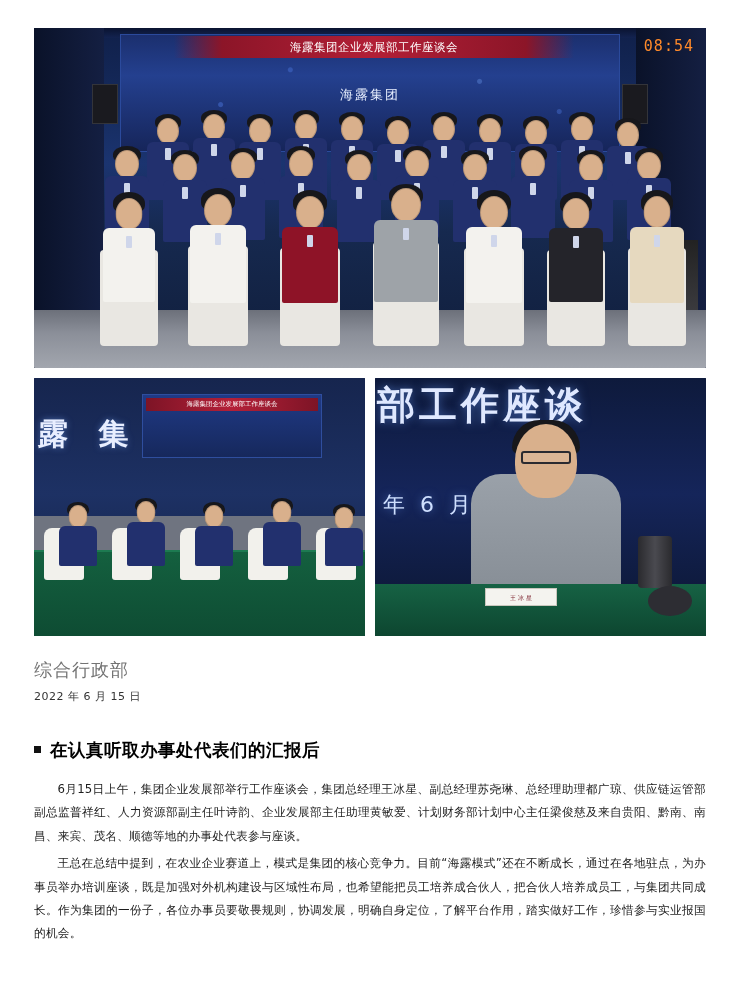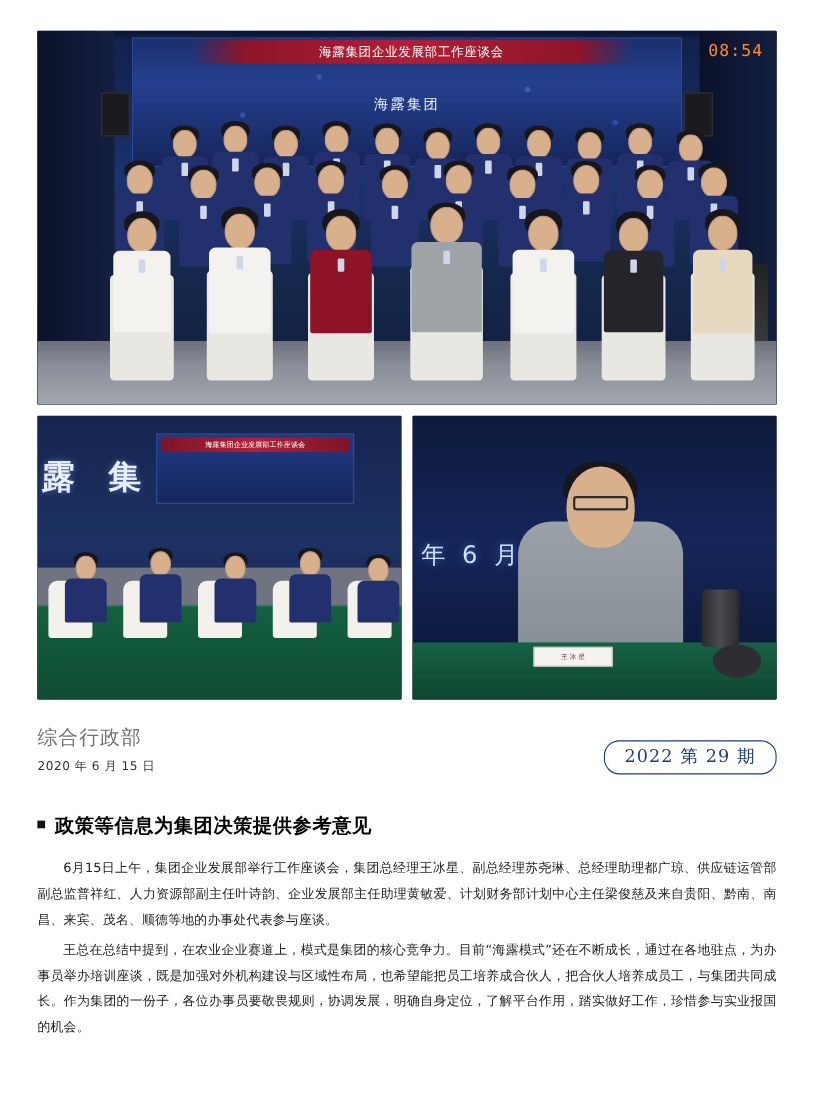--- a/index.html
+++ b/index.html
@@ -550,43 +550,43 @@
         </div>
       <div class="person" style="left:290px; top:126px; width:40px; height:62px;">
           <span class="hair" style="top:0; width:22px; height:14px;"></span>
           <span class="head" style="top:3px; width:19px; height:23px;"></span>
           <span class="body" style="top:24px; width:38px; height:38px;"></span>
         </div>
     </div>
 
     <div class="photo-small">
       <div class="s2-bg"></div>
+      <div class="s2-bigtext">部工作座谈</div>
       <div class="s2-subtext">年 6 月</div>
       <div class="s2-person-body"></div>
       <div class="s2-hair"></div>
       <div class="s2-head"></div>
       <div class="s2-glasses"></div>
       <div class="s2-table"></div>
       <div class="s2-nameplate">王 冰 星</div>
       <div class="s2-cup"></div>
       <div class="s2-mic"></div>
     </div>
   </div>
 
   <div class="meta">
     <div>
       <div class="dept">综合行政部</div>
-      <div class="date">2020 年 6 月 15 日</div>
+      <div class="date">2022 年 6 月 15 日</div>
     </div>
-    <div class="issue">2022  第 29 期</div>
   </div>
 
   <div class="headline-wrap">
     <span class="bullet-sq"></span>
-    <span class="headline">政策等信息为集团决策提供参考意见</span>
+    <span class="headline">在认真听取办事处代表们的汇报后</span>
   </div>
 
   <div class="article">
     <p>6月15日上午，集团企业发展部举行工作座谈会，集团总经理王冰星、副总经理苏尧琳、总经理助理都广琼、供应链运管部副总监普祥红、人力资源部副主任叶诗韵、企业发展部主任助理黄敏爱、计划财务部计划中心主任梁俊慈及来自贵阳、黔南、南昌、来宾、茂名、顺德等地的办事处代表参与座谈。</p>
     <p>王总在总结中提到，在农业企业赛道上，模式是集团的核心竞争力。目前“海露模式”还在不断成长，通过在各地驻点，为办事员举办培训座谈，既是加强对外机构建设与区域性布局，也希望能把员工培养成合伙人，把合伙人培养成员工，与集团共同成长。作为集团的一份子，各位办事员要敬畏规则，协调发展，明确自身定位，了解平台作用，踏实做好工作，珍惜参与实业报国的机会。</p>
   </div>
 
 </div>
 
 </body></html>

